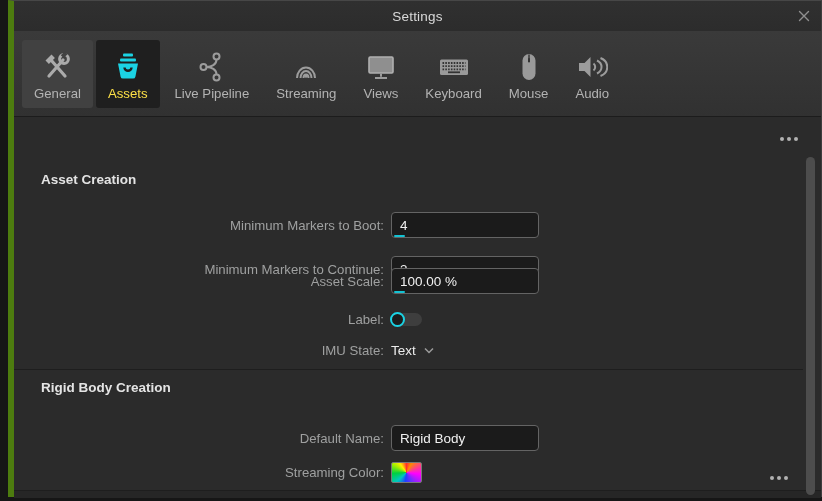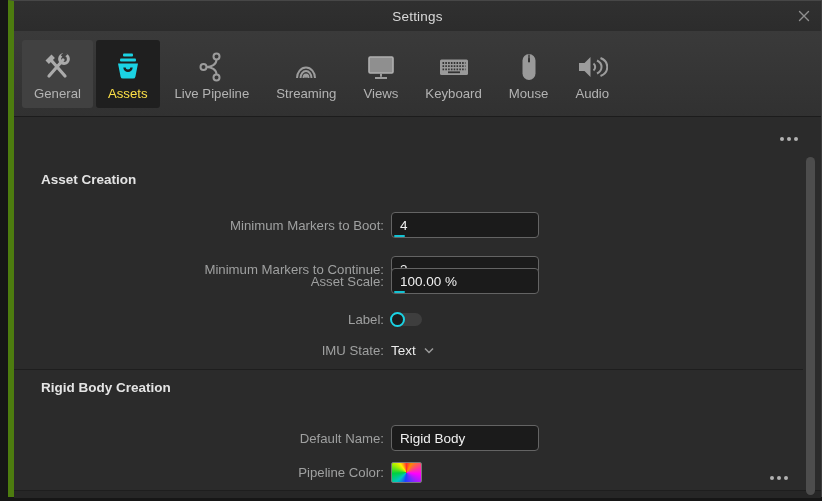--- a/index.html
+++ b/index.html
@@ -273,21 +273,21 @@
     <div class="row r-name">
       <span class="flabel">Default Name:</span>
       <span class="ctrl">
         <span class="field">
           <input class="tin" type="text" value="Rigid Body" style="">
         </span>
       </span>
     </div>
 
     <div class="row r-color">
-      <span class="flabel">Pipeline Color:</span>
+      <span class="flabel">Streaming Color:</span>
       <span class="ctrl">
         <span class="swatch"></span>
       </span>
     </div>
 
     <div class="dots dots-bottom">
       <i></i>
         <i></i>
         <i></i>
     </div>

